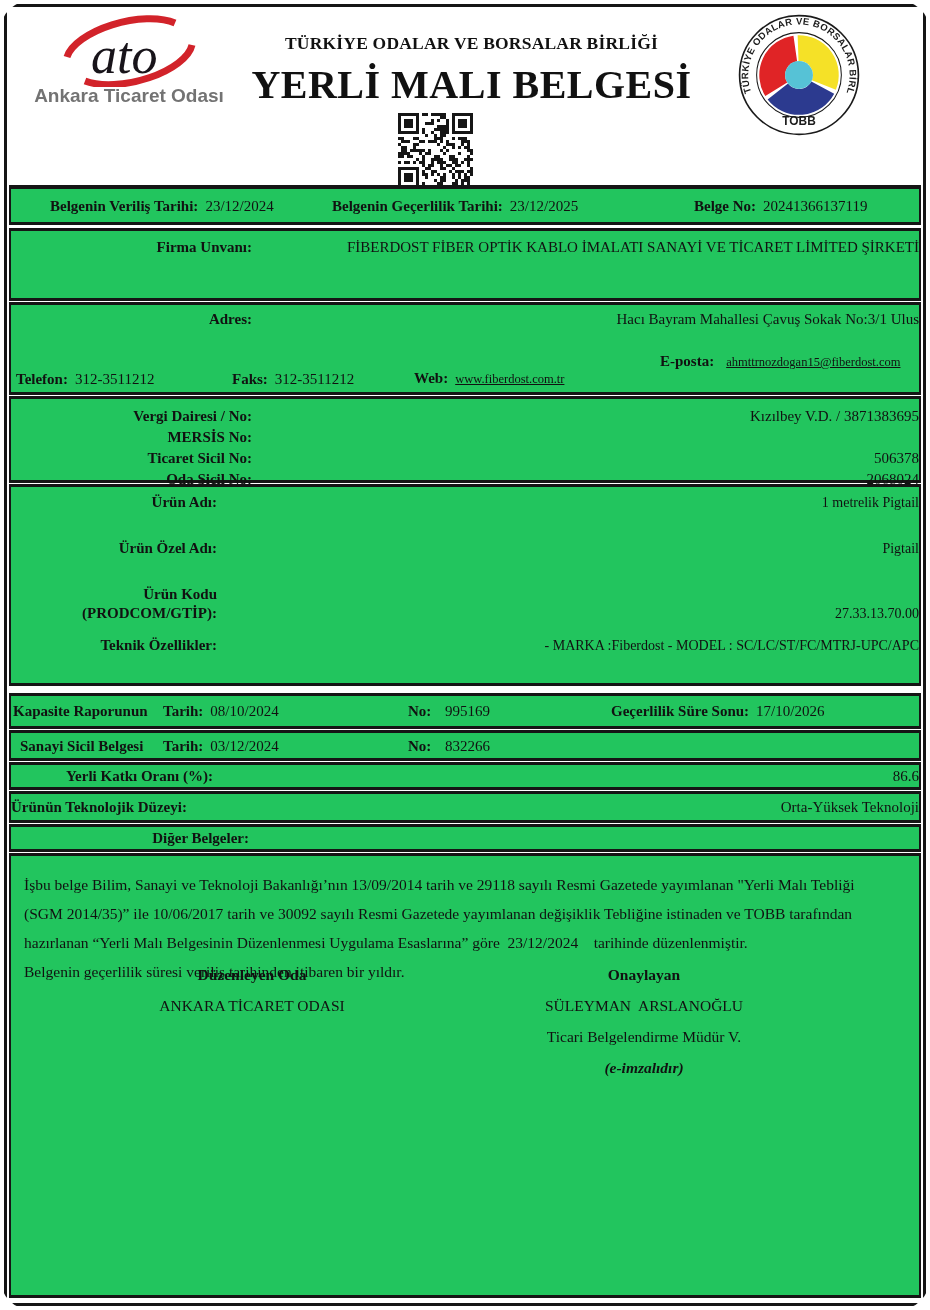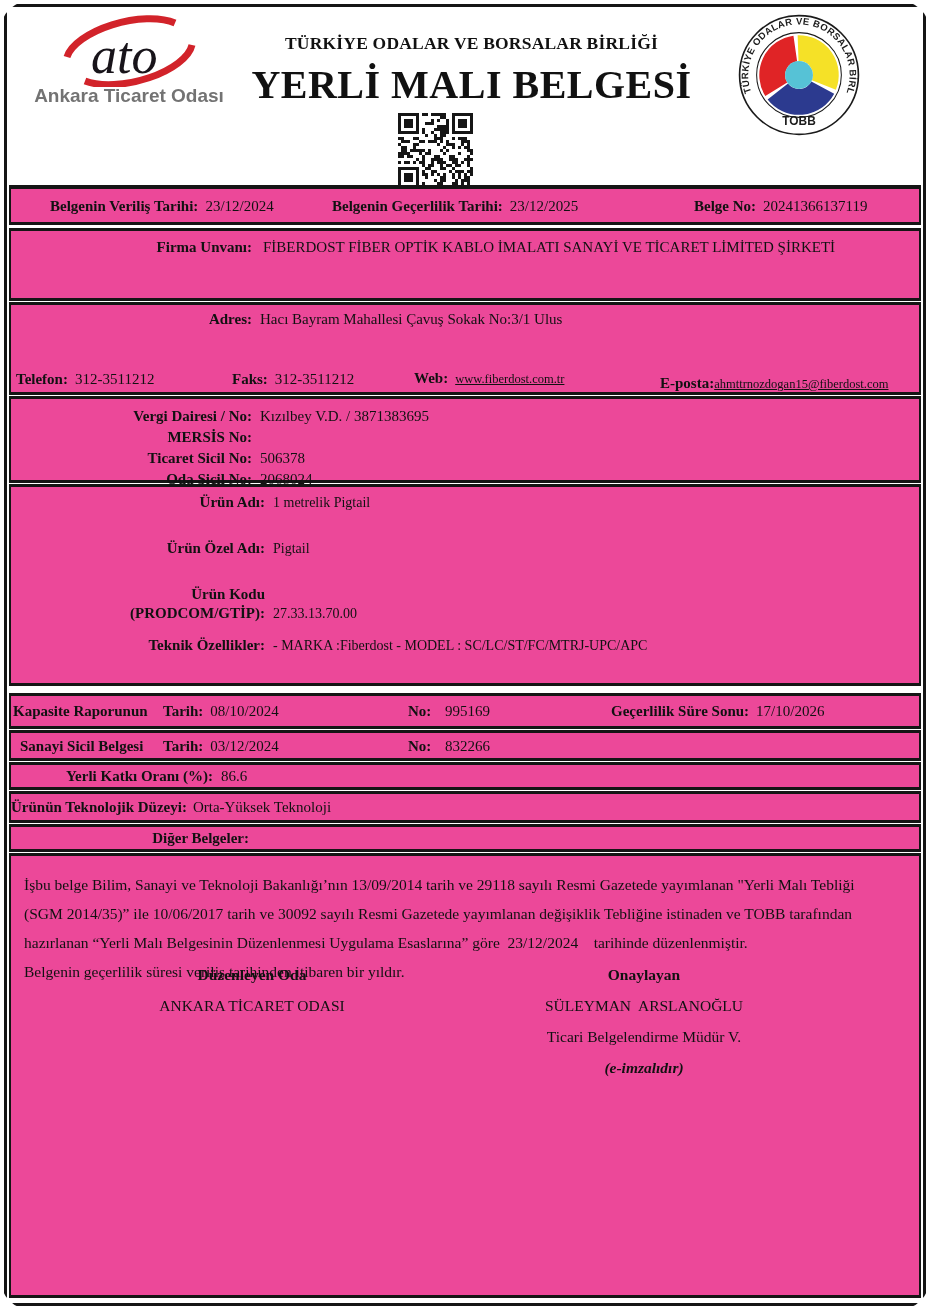--- a/index.html
+++ b/index.html
@@ -16,45 +16,45 @@
   .ato { position:absolute; left:20px; top:8px; width:200px; text-align:center; }
   .ato-orgname { font-family:"Liberation Sans", sans-serif; font-weight:bold; font-size:19px; color:#737373; margin-top:-6px; white-space:nowrap; }
   .titles { position:absolute; left:225px; top:0; width:475px; text-align:center; }
   .union-title { font-weight:bold; font-size:17.5px; margin-top:26px; letter-spacing:.2px; }
   .doc-title { font-weight:bold; font-size:40px; margin-top:7px; letter-spacing:.5px; }
   .qr { position:absolute; left:389px; top:106px; }
   .tobb { position:absolute; left:728px; top:6px; }
 
   
   .sec { position:absolute; left:9px; width:912px; box-sizing:border-box;
-         border:2px solid #151515; border-top-width:3px; border-bottom-width:3px; background:#ec4899;
+         border:2px solid #151515; border-top-width:3px; border-bottom-width:3px; background:#22c55e;
          font-size:15px; }
   .lbl { font-weight:bold; white-space:nowrap; }
   .val { white-space:nowrap; }
-  .kv { display:flex; align-items:baseline; }
+  .kv { display:flex; align-items:baseline;justify-content:space-between; }
   .kv .lbl { flex:none; text-align:right; }
   .kv .val { padding-left:8px; }
   .abs { position:absolute; white-space:nowrap; }
   .vcenter { top:50%; transform:translateY(-50%); }
   .pair { display:flex; gap:7px; align-items:baseline; }
   .link { font-size:12.5px; text-decoration:underline; }
 
   .sec-dates   { top:185px; height:40px; border-top-width:4px; }
   .sec-company { top:228px; height:73px; }
   .sec-address { top:302px; height:93px; }
   .sec-registry{ top:396px; height:87px; }
   .sec-product { top:484px; height:202px; }
   .sec-capacity{ top:693px; height:36px; }
   .sec-industry{ top:730px; height:31px; }
   .sec-share   { top:762px; height:28px; }
   .sec-tech    { top:791px; height:32px; }
   .sec-other   { top:824px; height:28px; }
   .sec-footer  { top:853px; height:445px; }
 
-  .w241 { width:241px; } .w206 { width:206px;padding-left:48px; } .w202 { width:202px; } .w238 { width:238px; }
+  .w241 { width:241px; } .w206 { width:206px; } .w202 { width:202px; } .w238 { width:238px; }
 
   .registry-rows { padding-top:7px; line-height:21px; }
 
   .product-l2 { line-height:19px; }
   .product-l2 .val { align-self:flex-end; }
 
   .footer-par { padding:14px 16px 0 13px; line-height:29px; font-size:15.5px; }
   .footer-par div { white-space:pre-wrap; }
   .sig-col { position:absolute; width:310px; text-align:center; top:110px; }
   .sig-col.left { left:86px; } .sig-col.right { left:478px; }
@@ -435,21 +435,21 @@
       <span class="val">312-3511212</span>
     </span>
     <span class="abs pair" style="left:221px; bottom:4px">
       <span class="lbl">Faks:</span>
       <span class="val">312-3511212</span>
     </span>
     <span class="abs pair" style="left:403px; bottom:5px">
       <span class="lbl">Web:</span>
       <span class="val link">www.fiberdost.com.tr</span>
     </span>
-    <span class="abs pair" style="left:649px; bottom:0; gap:0">
+    <span class="abs pair" style="left:649px; bottom:22px; gap:12px">
       <span class="lbl">E-posta:</span>
       <span class="val link">ahmttrnozdogan15@fiberdost.com</span>
     </span>
   </div>
 
   <div class="sec sec-registry registry-rows">
     <div class="kv">
       <span class="lbl w241">Vergi Dairesi / No:</span>
       <span class="val">Kızılbey V.D. / 3871383695</span>
     </div>

